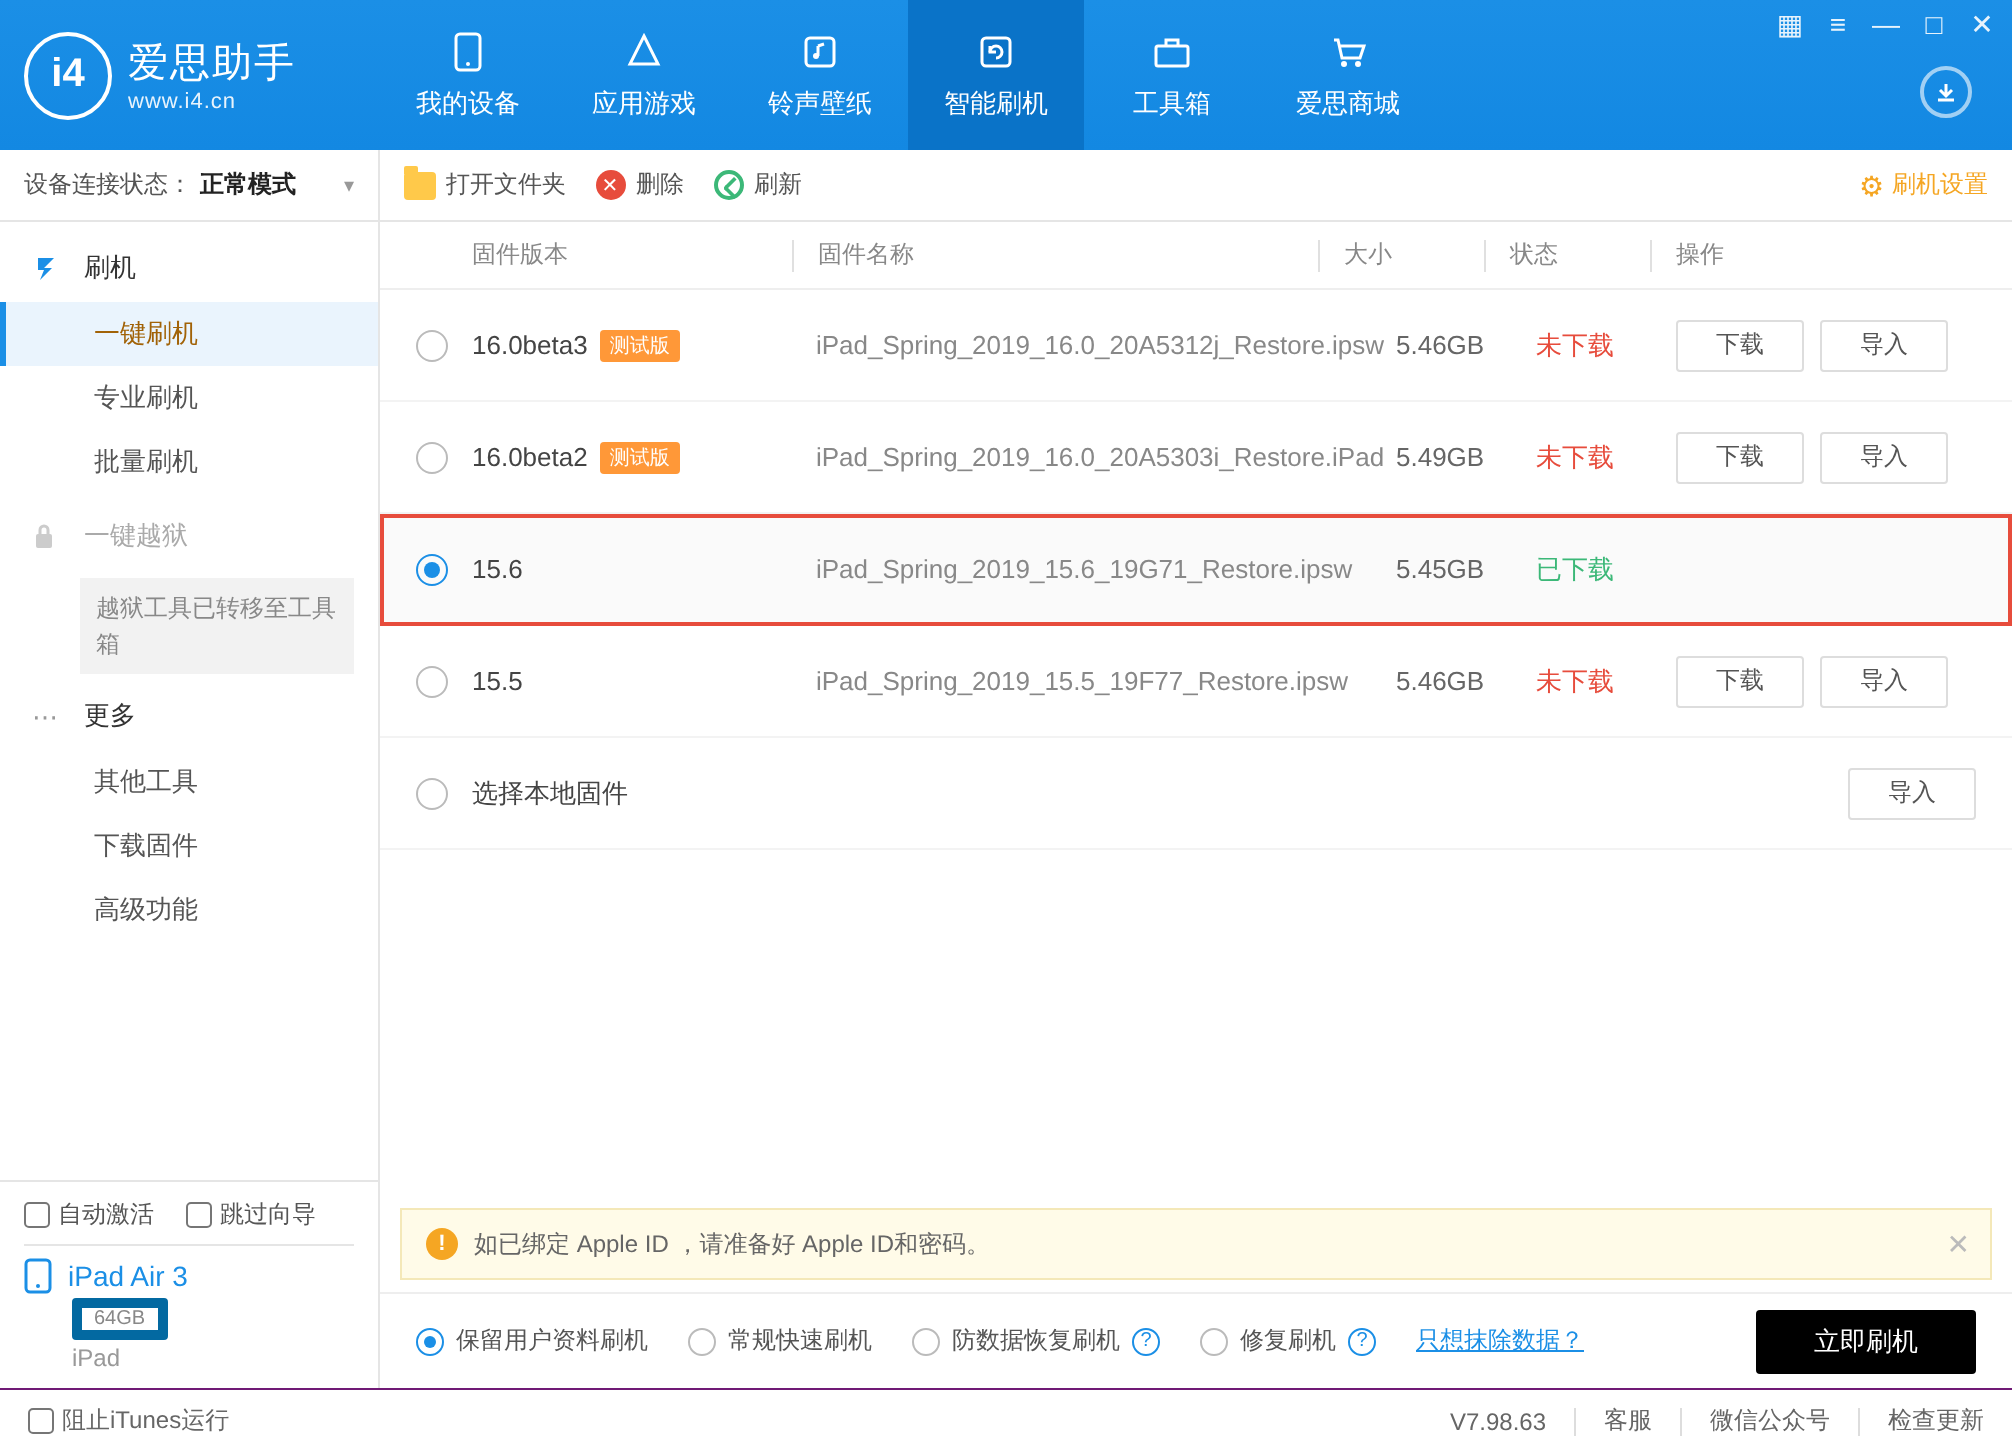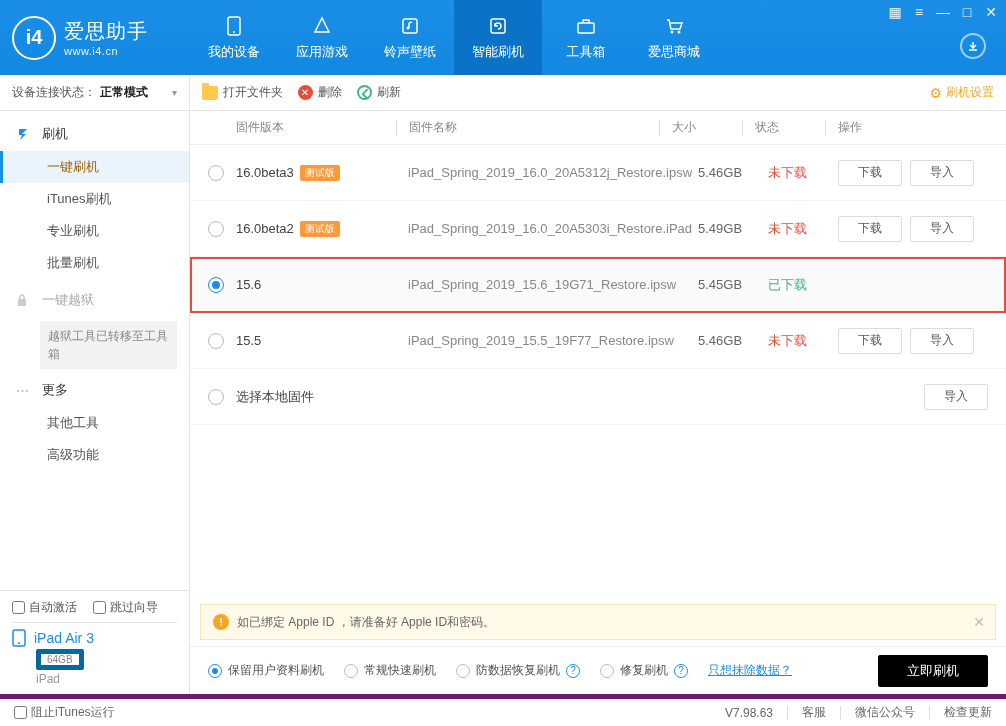--- a/index.html
+++ b/index.html
@@ -93,21 +93,21 @@
 .warn-close { position: absolute; right: 10px; color: #bbb; cursor: pointer; font-size: 14px; }
 
 .option-bar { height: 48px; border-top: 1px solid #eee; display: flex; align-items: center; padding: 0 18px; gap: 20px; }
 .opt { display: flex; align-items: center; gap: 6px; color: #555; cursor: pointer; font-size: 12px; }
 .opt .radio { width: 14px; height: 14px; }
 .qmark { width: 14px; height: 14px; border-radius: 50%; border: 1px solid #1b8fe6; color: #1b8fe6; font-size: 10px; display: flex; align-items: center; justify-content: center; }
 .opt-link { color: #1b8fe6; text-decoration: underline; cursor: pointer; }
 .primary-btn { margin-left: auto; width: 110px; height: 32px; background: #000000; color: #fff; border: none; border-radius: 2px; font-size: 13px; cursor: pointer; }
 
 
-.footer { height: 32px; border-top: 5px solid #701a75; display: flex; align-items: center; padding: 0 14px; color: #666; font-size: 12px; }
+.footer { height: 32px; border-top: 1px solid #701a75; display: flex; align-items: center; padding: 0 14px; color: #666; font-size: 12px; }
 .footer .sep { width: 1px; height: 14px; background: #ddd; margin: 0 14px; }
 .footer .right { margin-left: auto; display: flex; align-items: center; }
 
 svg { display: block; }
 </style>
 </head>
 <body>
 
 <div class="header">
   <div class="logo-block">
@@ -203,23 +203,20 @@
               <svg width="14" height="14" viewBox="0 0 14 14">
                 <path d="M3 2 L11 2 L6 7 L10 7 L4 13 L6 8 L3 8 Z" fill="#1b8fe6"></path>
               </svg>
             </span>
           <span>刷机</span>
         </div>
         <div class="side-sub active">
             <span>一键刷机</span>
           </div>
         <div class="side-sub">
-            <span>iTunes刷机</span>
-          </div>
-        <div class="side-sub">
             <span>专业刷机</span>
           </div>
         <div class="side-sub">
             <span>批量刷机</span>
           </div>
       </div>
       <div class="side-section">
         <div class="side-head dim">
           <span class="hic">
               <svg width="12" height="14" viewBox="0 0 12 14">
@@ -231,20 +228,23 @@
         </div>
         <div class="side-note">越狱工具已转移至工具箱</div>
       </div>
       <div class="side-section">
         <div class="side-head">
           <span class="hic" style="color:#999">⋯</span>
           <span>更多</span>
         </div>
         <div class="side-sub">
             <span>其他工具</span>
+          </div>
+        <div class="side-sub">
+            <span>下载固件</span>
           </div>
         <div class="side-sub">
             <span>高级功能</span>
           </div>
       </div>
     </div>
     <div class="side-bottom">
       <div class="chk-row">
         <label class="chk">
             <input type="checkbox" style="">

